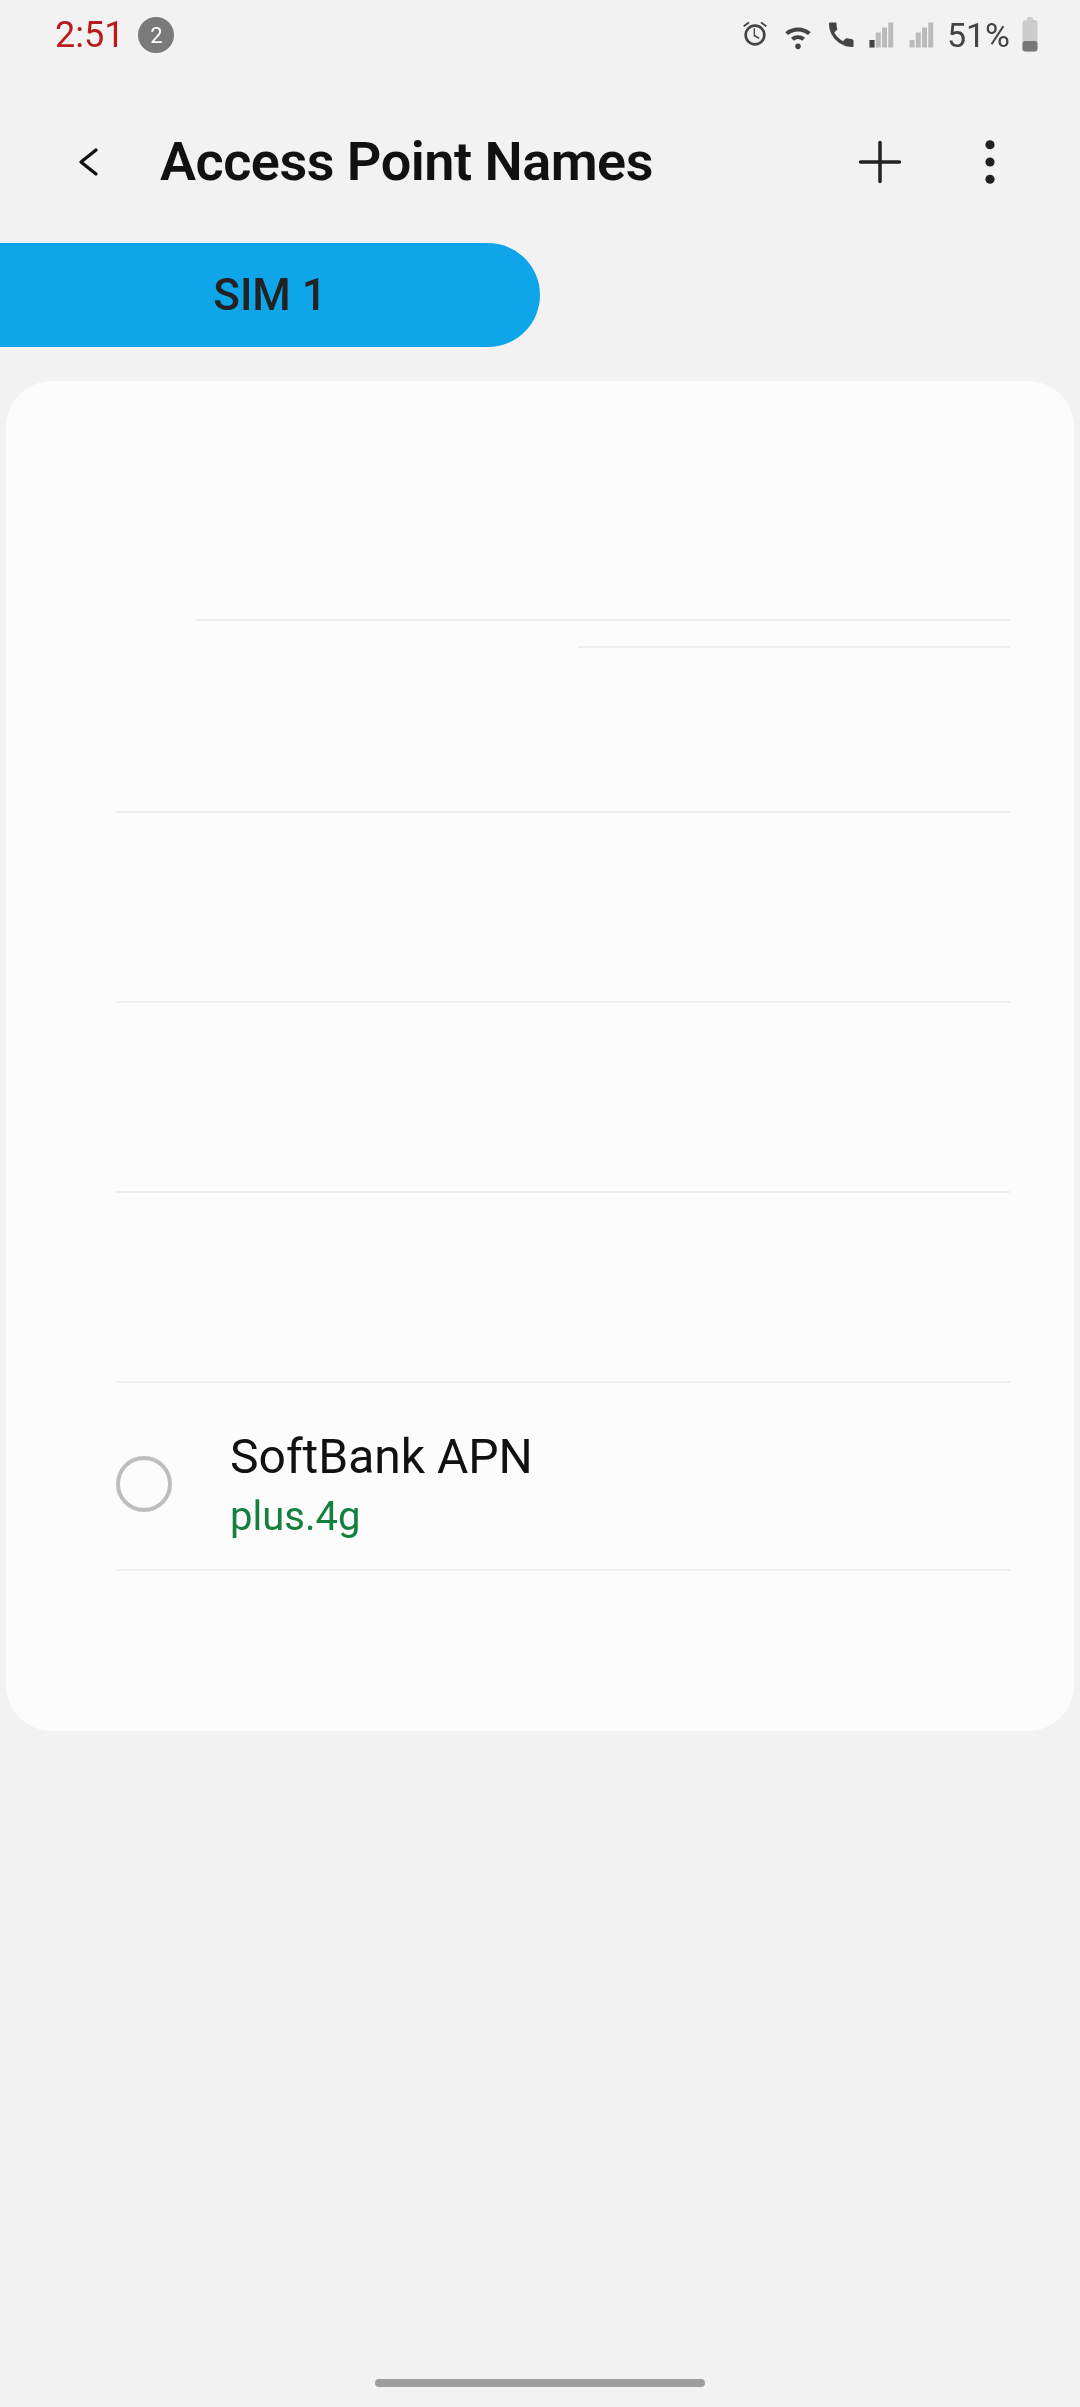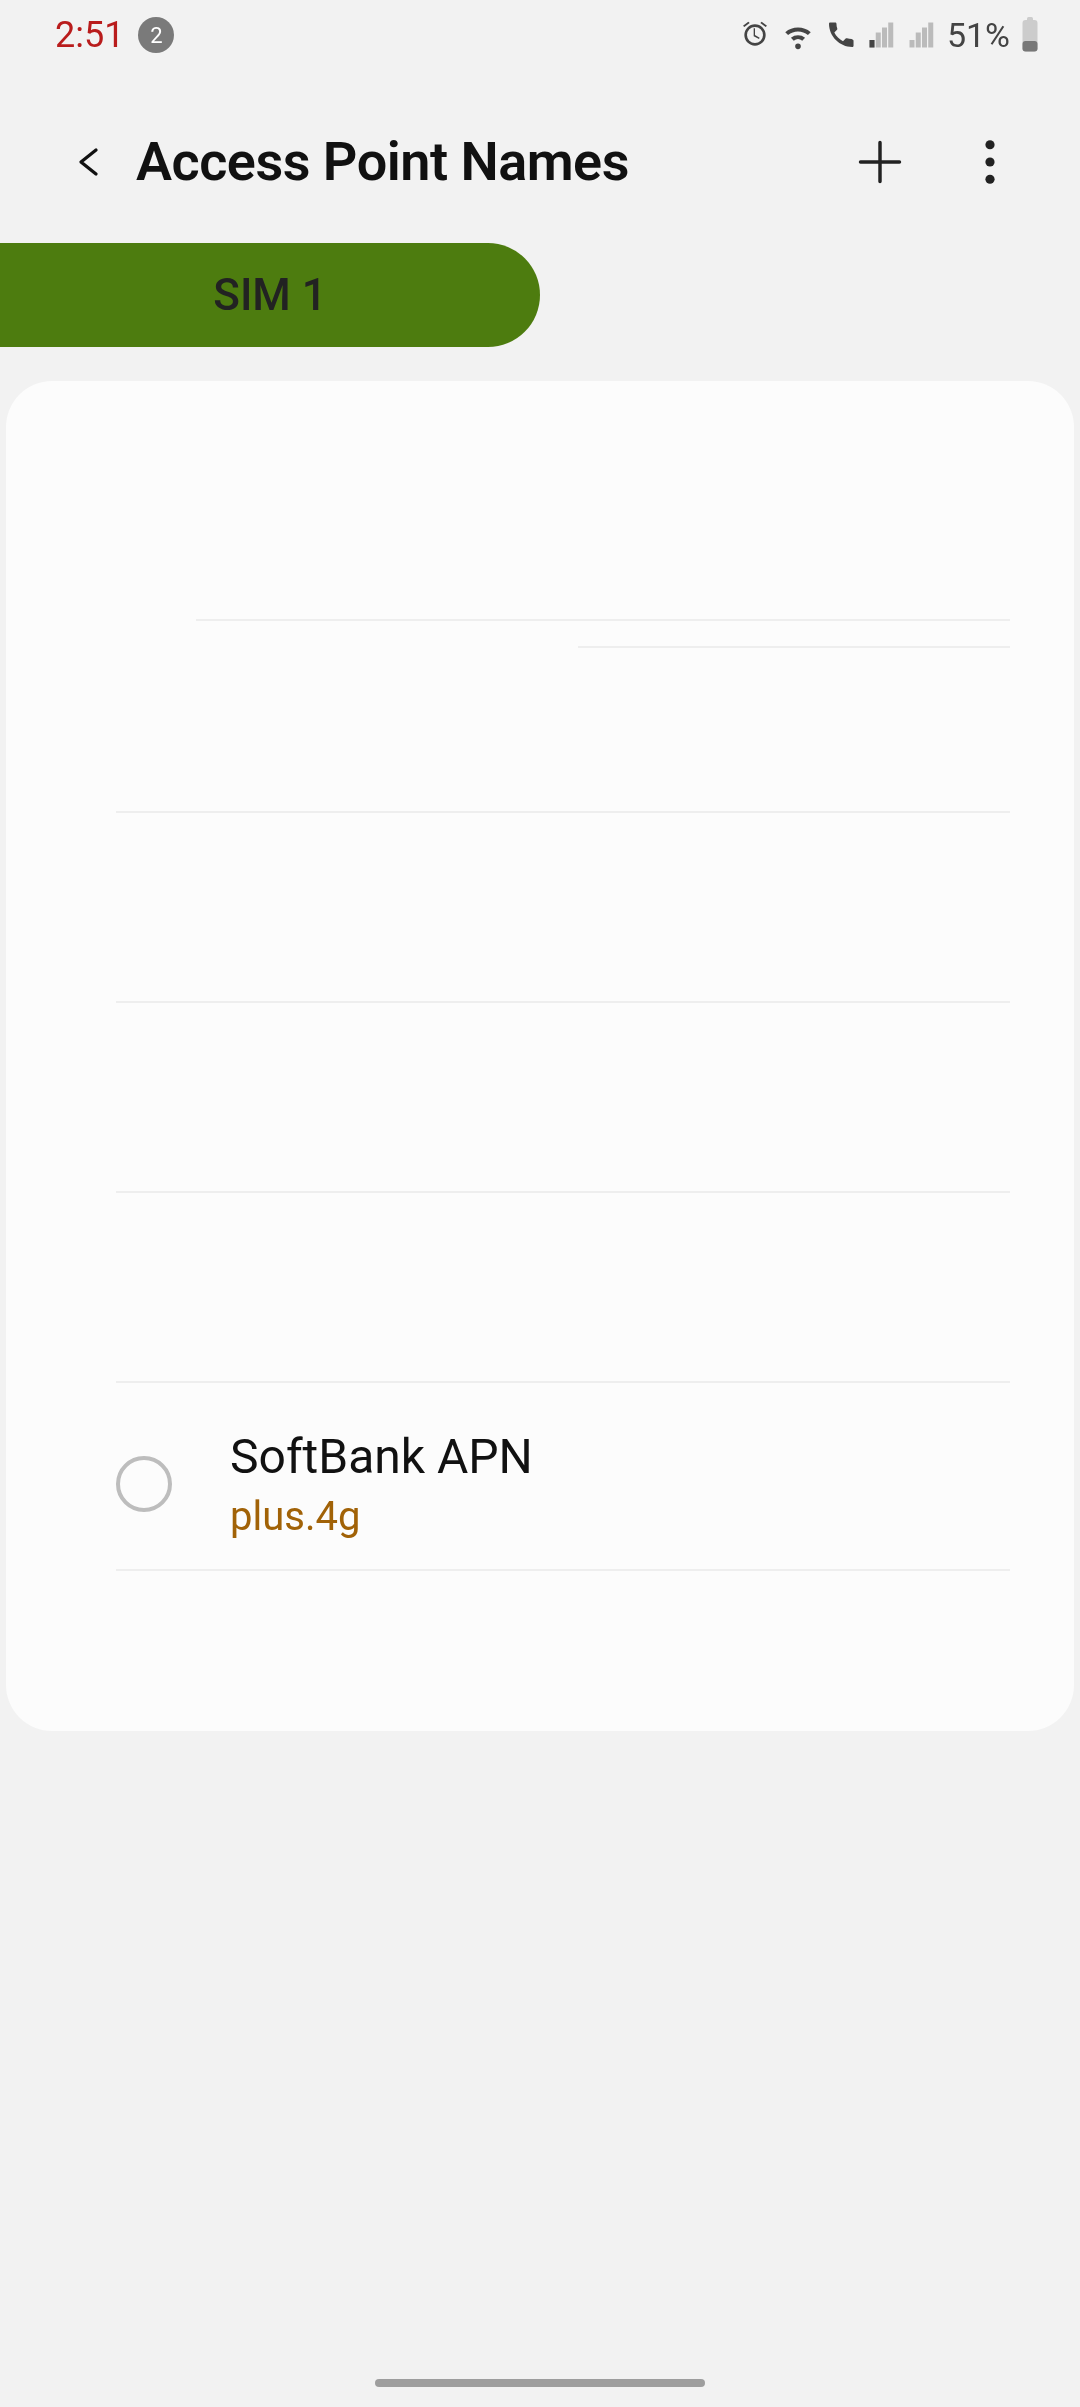--- a/index.html
+++ b/index.html
@@ -51,21 +51,21 @@
     .status-battery-pct {
       font-size: 34px;
       color: #444;
     }
 
     
     .app-header {
       display: flex;
       align-items: center;
       padding: 60px 40px 50px 60px;
-      gap: 16px;
+      gap: 40px;
     }
     .back-btn {
       width: 60px; height: 60px;
       display: flex; align-items: center; justify-content: center;
       cursor: pointer;
     }
     .page-title {
       flex: 1;
       font-size: 54px;
       font-weight: 600;
@@ -79,21 +79,21 @@
       margin-right: 20px;
     }
     .hdr-btn {
       width: 60px; height: 60px;
       display: flex; align-items: center; justify-content: center;
       cursor: pointer;
     }
 
     
     .sim-chip {
-      background: #4d7c0f;
+      background: #0ea5e9;
       border-radius: 0 52px 52px 0;
       height: 104px;
       width: 540px;
       margin-left: 0;
       display: flex;
       align-items: center;
       justify-content: center;
     }
     .sim-chip span {
       font-size: 44px;
@@ -149,21 +149,21 @@
       gap: 8px;
       flex: 1;
     }
     .apn-name {
       font-size: 48px;
       color: #111;
       font-weight: 400;
     }
     .apn-sub {
       font-size: 40px;
-      color: #a16207;
+      color: #15803d;
     }
 
     .gap-divider { 
       position: absolute;
       top: 646px;
       left: 578px;
       width: 432px;
       height: 2px;
       background: #eee;
     }

